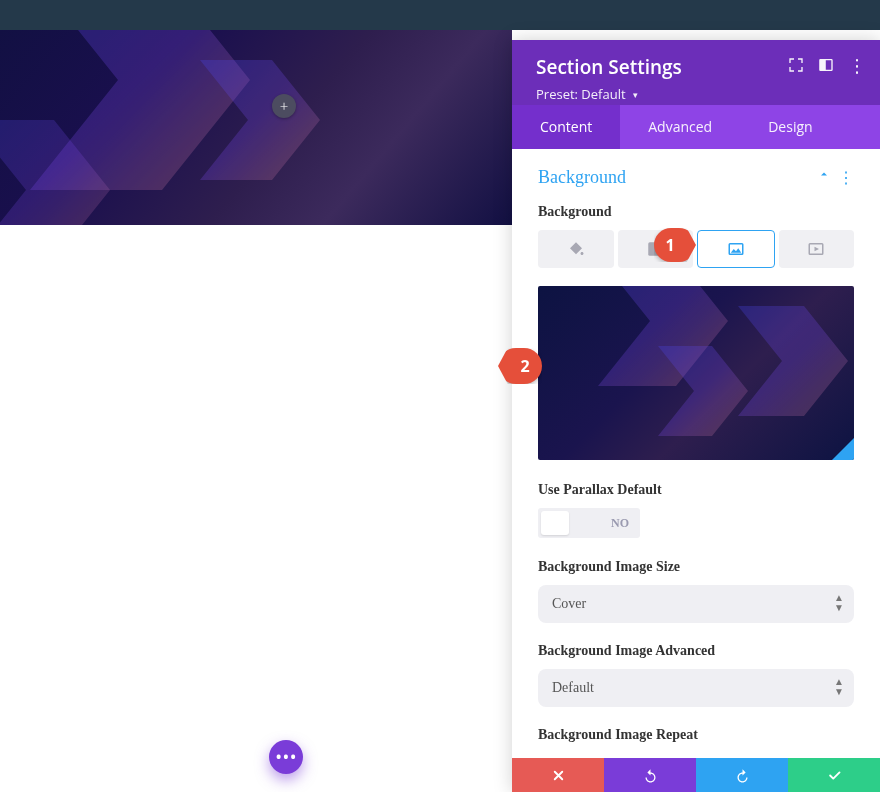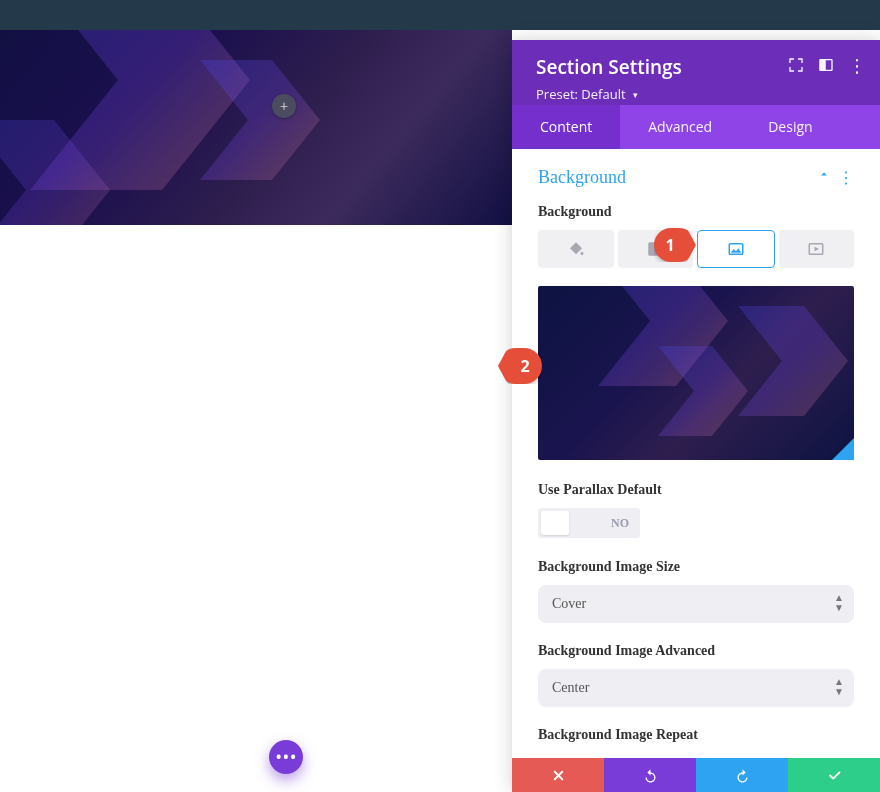--- a/index.html
+++ b/index.html
@@ -210,21 +210,21 @@
           <div class="label">Background Image Size</div>
           <div class="select">
             <span>Cover</span>
             <span class="arrows">▲<br>▼</span>
           </div>
         </div>
 
         <div class="field">
           <div class="label">Background Image Advanced</div>
           <div class="select">
-            <span>Center</span>
+            <span>Default</span>
             <span class="arrows">▲<br>▼</span>
           </div>
         </div>
 
         <div class="field">
           <div class="label">Background Image Repeat</div>
 
         </div>
 
       </div>

